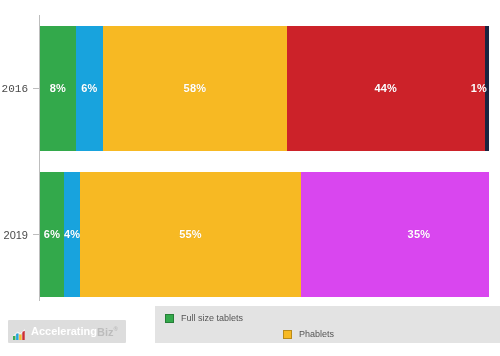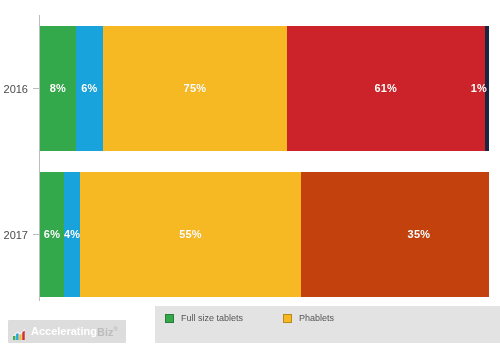--- a/index.html
+++ b/index.html
@@ -85,21 +85,21 @@
     white-space: nowrap;
     font-weight: normal;
   }
   .tick-mark {
     position: absolute;
     left: 33px;
     width: 7px;
     height: 1px;
     background: #bdbdbd;
   }
-  .cat-2016 { top: 83px; }
+  .cat-2016 { top: 83px; font-family: Liberation Mono, monospace; }
   .cat-2017 { top: 229px; }
   .tick-2016 { top: 88px; }
   .tick-2017 { top: 234px; }
 
   
   .legend-box {
     position: absolute;
     left: 155px;
     top: 306px;
     width: 345px;
@@ -111,21 +111,21 @@
   .legend-cols {
     display: flex;
     flex-direction: row;
     align-items: flex-start;
   }
   .legend-col {
     display: flex;
     flex-direction: column;
   }
   .legend-col.c1 { width: 118px; }
-  .legend-col.c2 { width: 112px; }
+  .legend-col.c2 { width: 112px; margin-top: 16px; }
   .legend-col.c3 { width: 110px; }
 
   .legend-item {
     display: flex;
     flex-direction: row;
     align-items: center;
     height: 14px;
     margin-bottom: 2px;
   }
   .legend-swatch {
@@ -183,51 +183,51 @@
 
 <div class="chart-root">
 
   <div class="plot-area">
 
     <div class="axis-line"></div>
 
     <div class="cat-label cat-2016">2016</div>
     <div class="tick-mark tick-2016"></div>
 
-    <div class="cat-label cat-2017">2017</div>
+    <div class="cat-label cat-2017">2019</div>
     <div class="tick-mark tick-2017"></div>
 
     <div class="bar-row row-2016">
         <div class="seg" style="flex: 8 0 0px; background: rgb(51, 169, 75);">
           <span class="seg-label">8%</span>
         </div>
         <div class="seg" style="flex: 6 0 0px; background: rgb(24, 163, 221);">
           <span class="seg-label">6%</span>
         </div>
         <div class="seg" style="flex: 41 0 0px; background: rgb(247, 185, 35);">
-          <span class="seg-label">75%</span>
+          <span class="seg-label">58%</span>
         </div>
         <div class="seg" style="flex: 44 0 0px; background: rgb(204, 34, 41);">
-          <span class="seg-label">61%</span>
+          <span class="seg-label">44%</span>
         </div>
         <div class="seg" style="flex: 1 0 0px; background: rgb(27, 36, 64);">
           <span class="seg-label tiny">1%</span>
         </div>
       </div>
     <div class="bar-row row-2017">
         <div class="seg" style="flex: 6 0 0px; background: rgb(51, 169, 75);">
           <span class="seg-label">6%</span>
         </div>
         <div class="seg" style="flex: 4 0 0px; background: rgb(24, 163, 221);">
           <span class="seg-label">4%</span>
         </div>
         <div class="seg" style="flex: 55 0 0px; background: rgb(247, 185, 35);">
           <span class="seg-label">55%</span>
         </div>
-        <div class="seg" style="flex: 35 0 0px; background: #c2410c; padding-left: 48px;">
+        <div class="seg" style="flex: 35 0 0px; background: #d946ef; padding-left: 48px;">
           <span class="seg-label">35%</span>
         </div>
       </div>
 
   </div>
 
   <div class="legend-box">
     <div class="legend-cols">
 
       <div class="legend-col c1">

